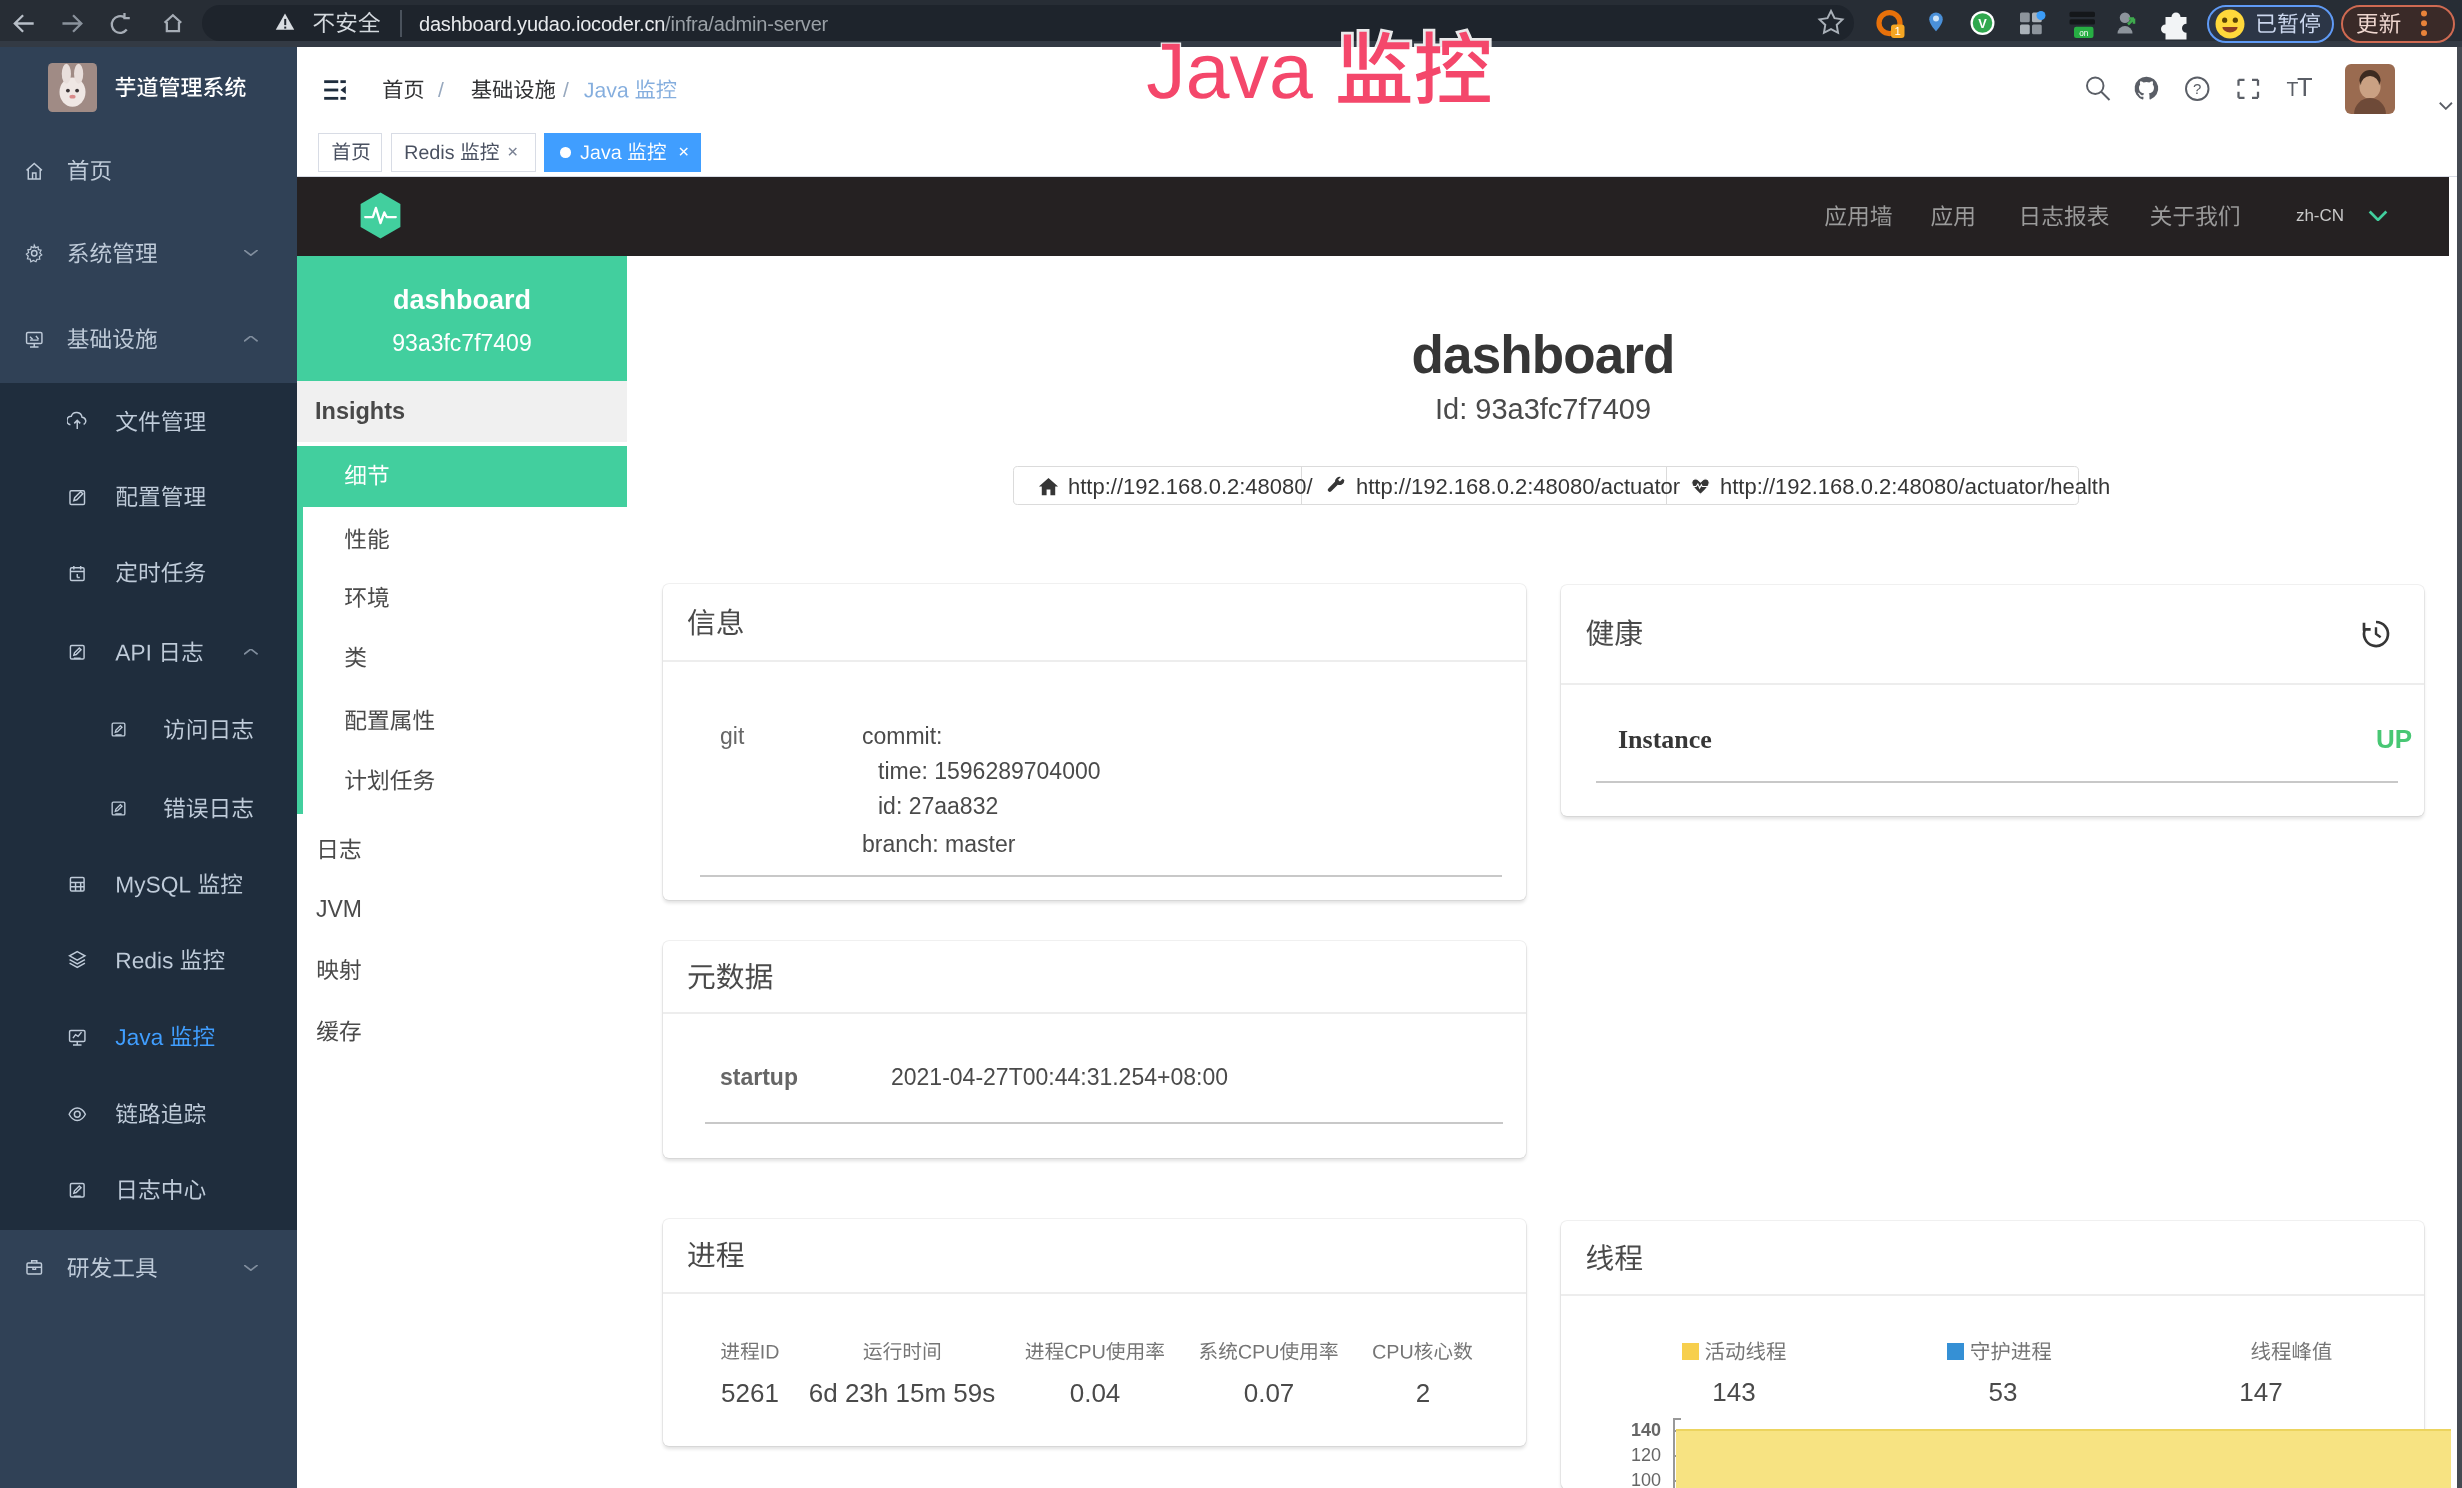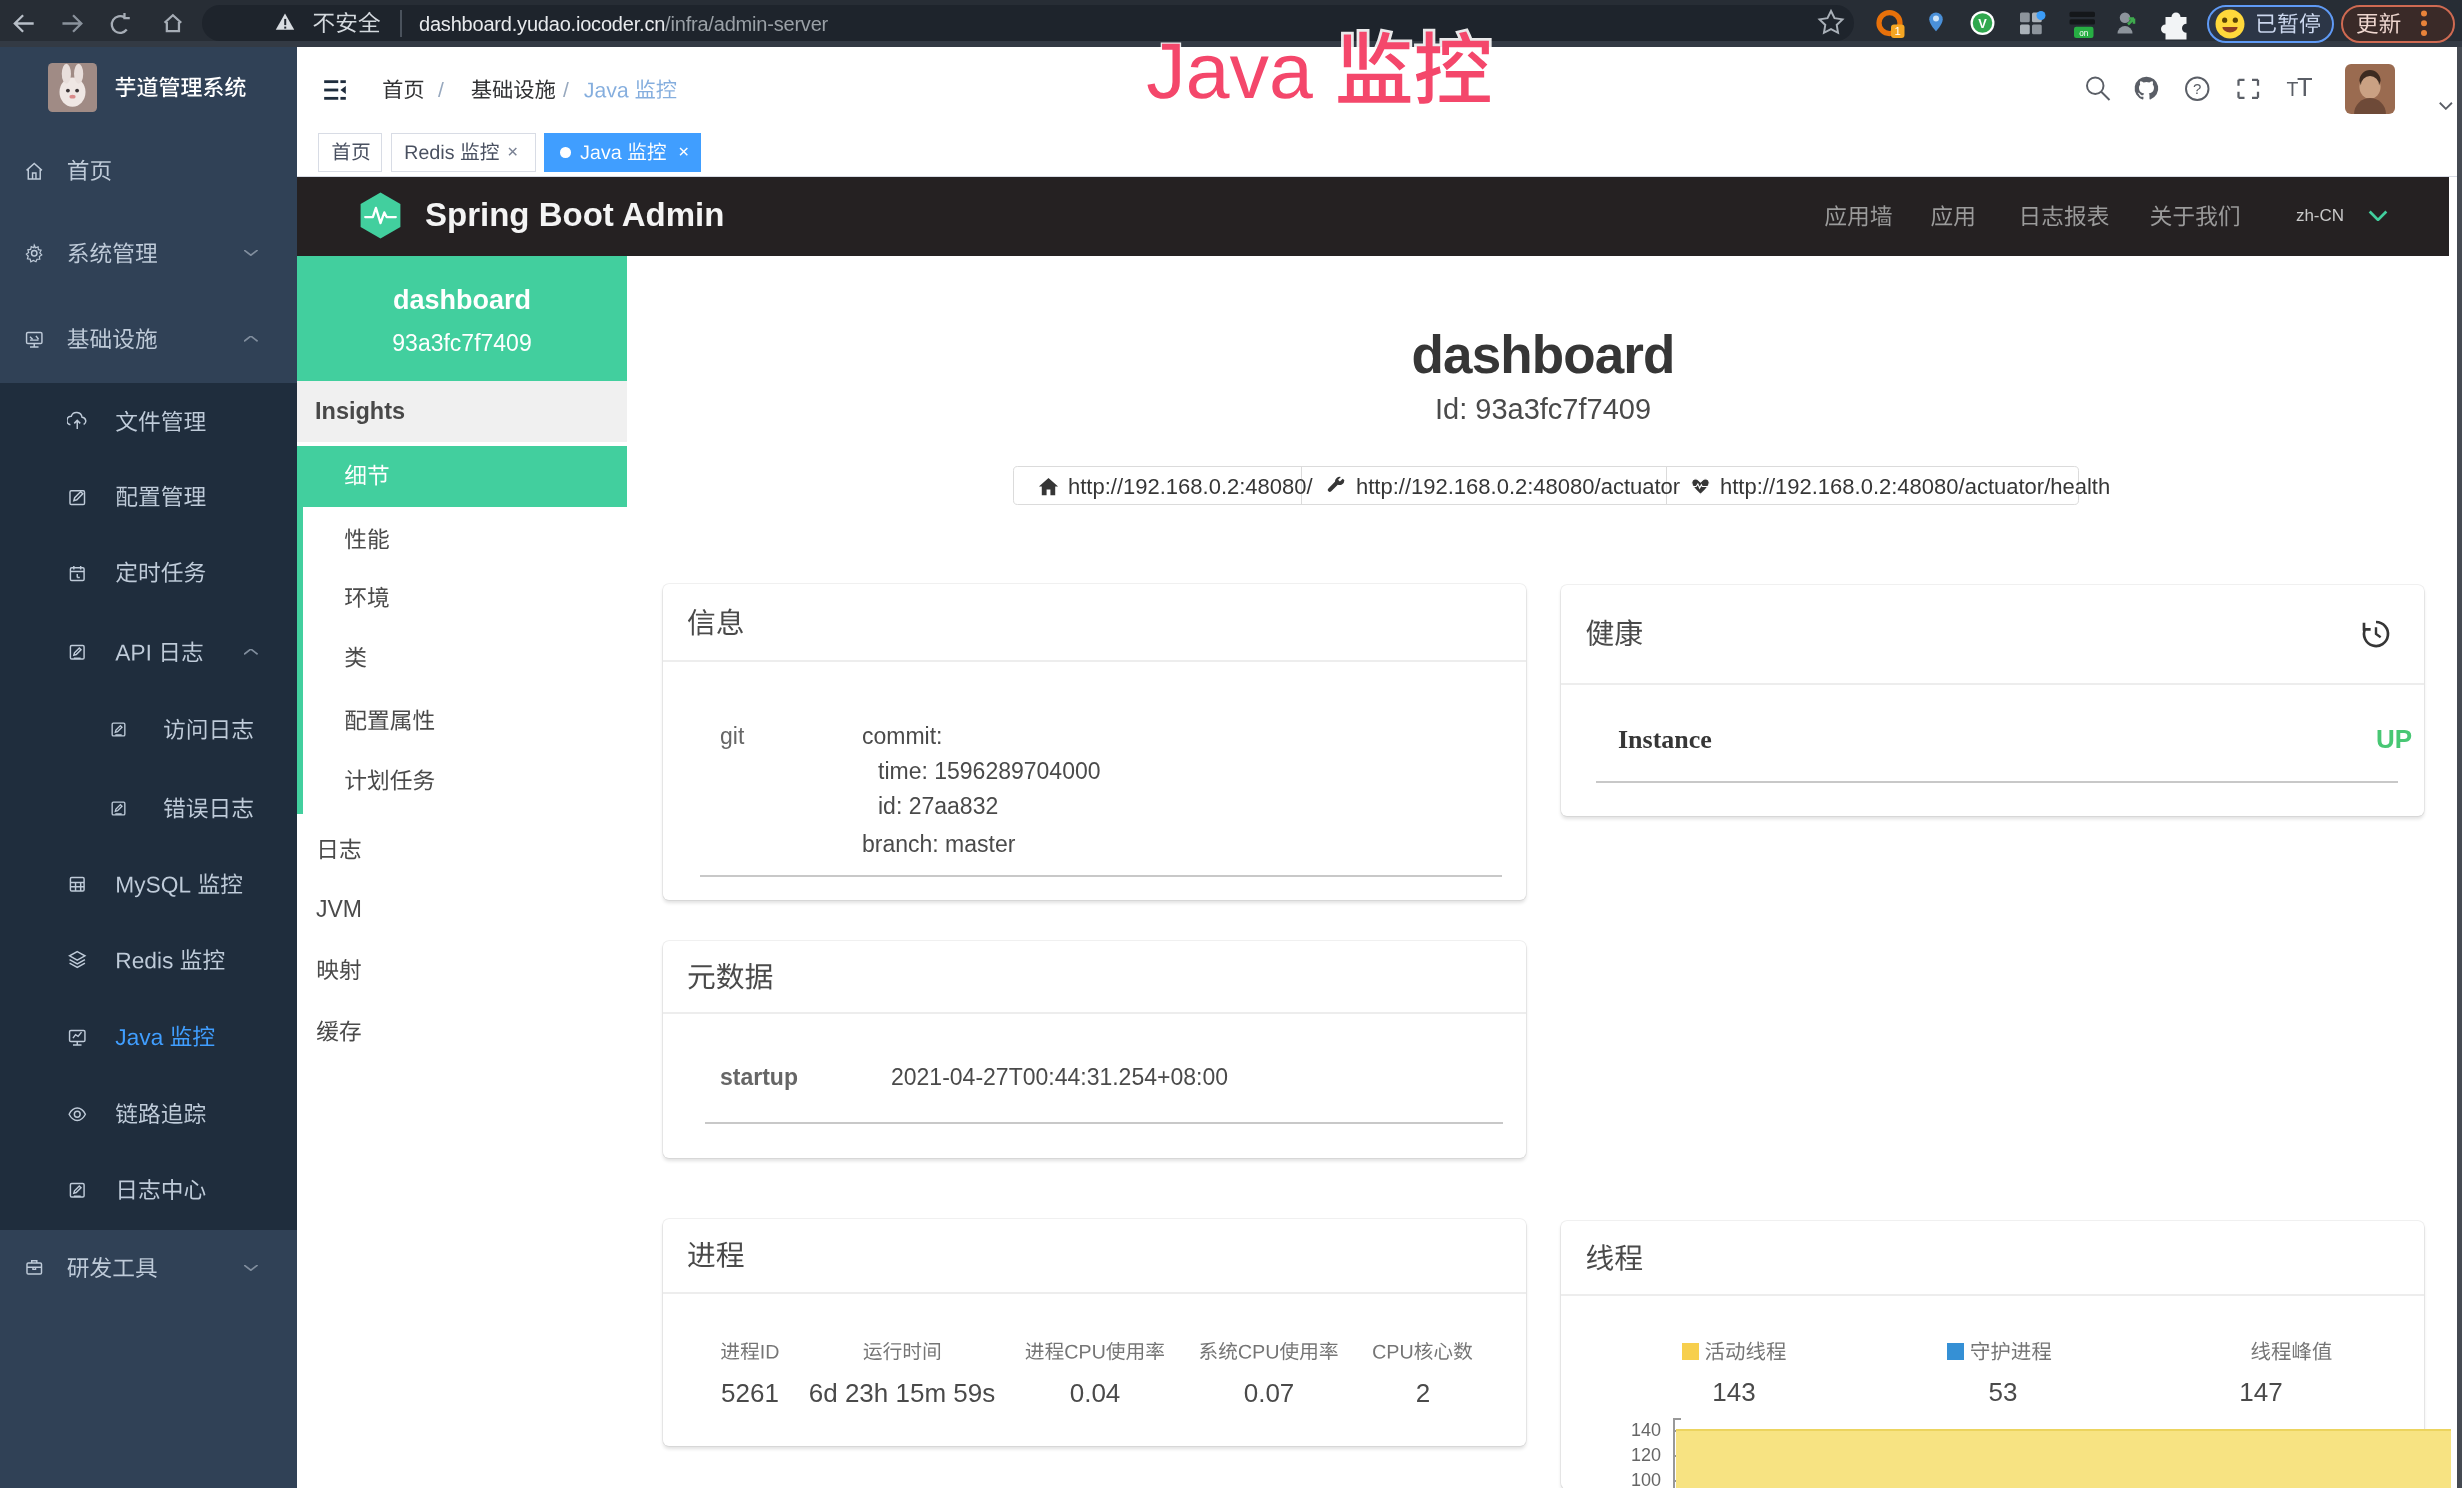--- a/index.html
+++ b/index.html
@@ -181,21 +181,20 @@
 <div class="abs" style="left:544px;top:133px;width:157px;height:39px;background:#409eff"></div>
 <div class="abs" style="left:560px;top:147px;width:10.6px;height:10.6px;border-radius:50%;background:#fff"></div>
 <svg class="abs" style="left:678px;top:146px" width="11.4" height="11.4" viewBox="0 0 14 14" stroke="#fff" stroke-width="1.8">
       <path d="M2.5 2.5 L11.5 11.5 M11.5 2.5 L2.5 11.5"></path>
     </svg>
 <div class="abs" style="left:297px;top:177px;width:2152px;height:79px;background:#252122"></div>
 <svg class="abs" style="left:356px;top:191px" width="49" height="49" viewBox="0 0 64 64">
 <path d="M32 2 L58 17 V47 L32 62 L6 47 V17 Z" fill="#42cf9e"></path>
 <path d="M12 34 h10 l4 -12 l6 20 l5 -14 l3 6 h12" fill="none" stroke="#fff" stroke-width="3" stroke-linejoin="round" stroke-linecap="round"></path>
 </svg>
-<div class="t" style="top:190px;height:50px;line-height:50px;font-size:33px;color:#f4f4f4;font-weight:700;left:425px;">Spring Boot Admin</div>
 <div class="t" style="top:199px;height:34px;line-height:34px;font-size:17px;color:#c9c9c9;font-weight:400;left:2320px;transform:translateX(-50%);">zh-CN</div>
 <svg class="abs" style="left:2368px;top:210px" width="20" height="11.4" viewBox="0 0 26 15">
       <path d="M2 2 L13 13 L24 2" fill="none" stroke="#42cf9e" stroke-width="3.6"></path>
     </svg>
 <div class="abs" style="left:297px;top:256px;width:331px;height:1232px;background:#fff"></div>
 <div class="abs" style="left:297px;top:256px;width:331px;height:125px;background:#42cf9e"></div>
 <div class="t" style="top:280px;height:41px;line-height:41px;font-size:27px;color:#fff;font-weight:700;left:462px;transform:translateX(-50%);">dashboard</div>
 <div class="t" style="top:326px;height:34px;line-height:34px;font-size:23px;color:#fff;font-weight:400;left:462px;transform:translateX(-50%);">93a3fc7f7409</div>
 <div class="abs" style="left:297px;top:381px;width:331px;height:61px;background:#f0f0f0"></div>
 <div class="t" style="top:394px;height:35px;line-height:35px;font-size:23.5px;color:#484848;font-weight:700;left:315px;">Insights</div>
@@ -249,21 +248,21 @@
 <div class="t" style="top:1374px;height:39px;line-height:39px;font-size:26px;color:#4a4a4a;font-weight:400;left:1095px;transform:translateX(-50%);">0.04</div>
 <div class="t" style="top:1374px;height:39px;line-height:39px;font-size:26px;color:#4a4a4a;font-weight:400;left:1269px;transform:translateX(-50%);">0.07</div>
 <div class="t" style="top:1374px;height:39px;line-height:39px;font-size:26px;color:#4a4a4a;font-weight:400;left:1423px;transform:translateX(-50%);">2</div>
 <div style="position:absolute;background:#fff;border-radius:6px;box-shadow:0 2.3px 3.8px rgba(10,10,10,.12), 0 0 0 0.8px rgba(10,10,10,.07);left:1561px;top:1221px;width:863px;height:268px"></div>
 <div class="abs" style="left:1561px;top:1294px;width:863px;height:1.5px;background:#ededed"></div>
 <div class="abs" style="left:1682px;top:1343px;width:16.7px;height:16.7px;background:#f7cf4d"></div>
 <div class="abs" style="left:1947px;top:1343px;width:16.7px;height:16.7px;background:#3590d5"></div>
 <div class="t" style="top:1373px;height:39px;line-height:39px;font-size:26px;color:#4a4a4a;font-weight:400;left:1734px;transform:translateX(-50%);">143</div>
 <div class="t" style="top:1373px;height:39px;line-height:39px;font-size:26px;color:#4a4a4a;font-weight:400;left:2003px;transform:translateX(-50%);">53</div>
 <div class="t" style="top:1373px;height:39px;line-height:39px;font-size:26px;color:#4a4a4a;font-weight:400;left:2261px;transform:translateX(-50%);">147</div>
-<div class="t" style="top:1417px;height:27px;line-height:27px;font-size:18px;color:#666;font-weight:400;left:1661px;transform:translateX(-100%);">140</div>
+<div class="t" style="top:1417px;height:27px;line-height:27px;font-size:18px;color:#666;font-weight:700;left:1661px;transform:translateX(-100%);">140</div>
 <div class="t" style="top:1442px;height:27px;line-height:27px;font-size:18px;color:#666;font-weight:400;left:1661px;transform:translateX(-100%);">120</div>
 <div class="t" style="top:1467px;height:27px;line-height:27px;font-size:18px;color:#666;font-weight:400;left:1661px;transform:translateX(-100%);">100</div>
 <div class="abs" style="left:1673px;top:1418px;width:1.5px;height:71px;background:#999"></div>
 <div class="abs" style="left:1673px;top:1418px;width:7.6px;height:1.5px;background:#999"></div>
 <div class="abs" style="left:1673px;top:1430px;width:7.6px;height:1.5px;background:#999"></div>
 <div class="abs" style="left:1673px;top:1455px;width:7.6px;height:1.5px;background:#999"></div>
 <div class="abs" style="left:1673px;top:1480px;width:7.6px;height:1.5px;background:#999"></div>
 <div class="abs" style="left:1676px;top:1429px;width:775px;height:60px;background:#f7e382;border-top:2.3px solid #ecd45e"></div>
 <div class="abs" style="left:2457px;top:47px;width:5.3px;height:1442px;background:#454a52"></div>
 <svg id="ov" width="2462" height="1489" viewBox="0 0 3247 1963">

